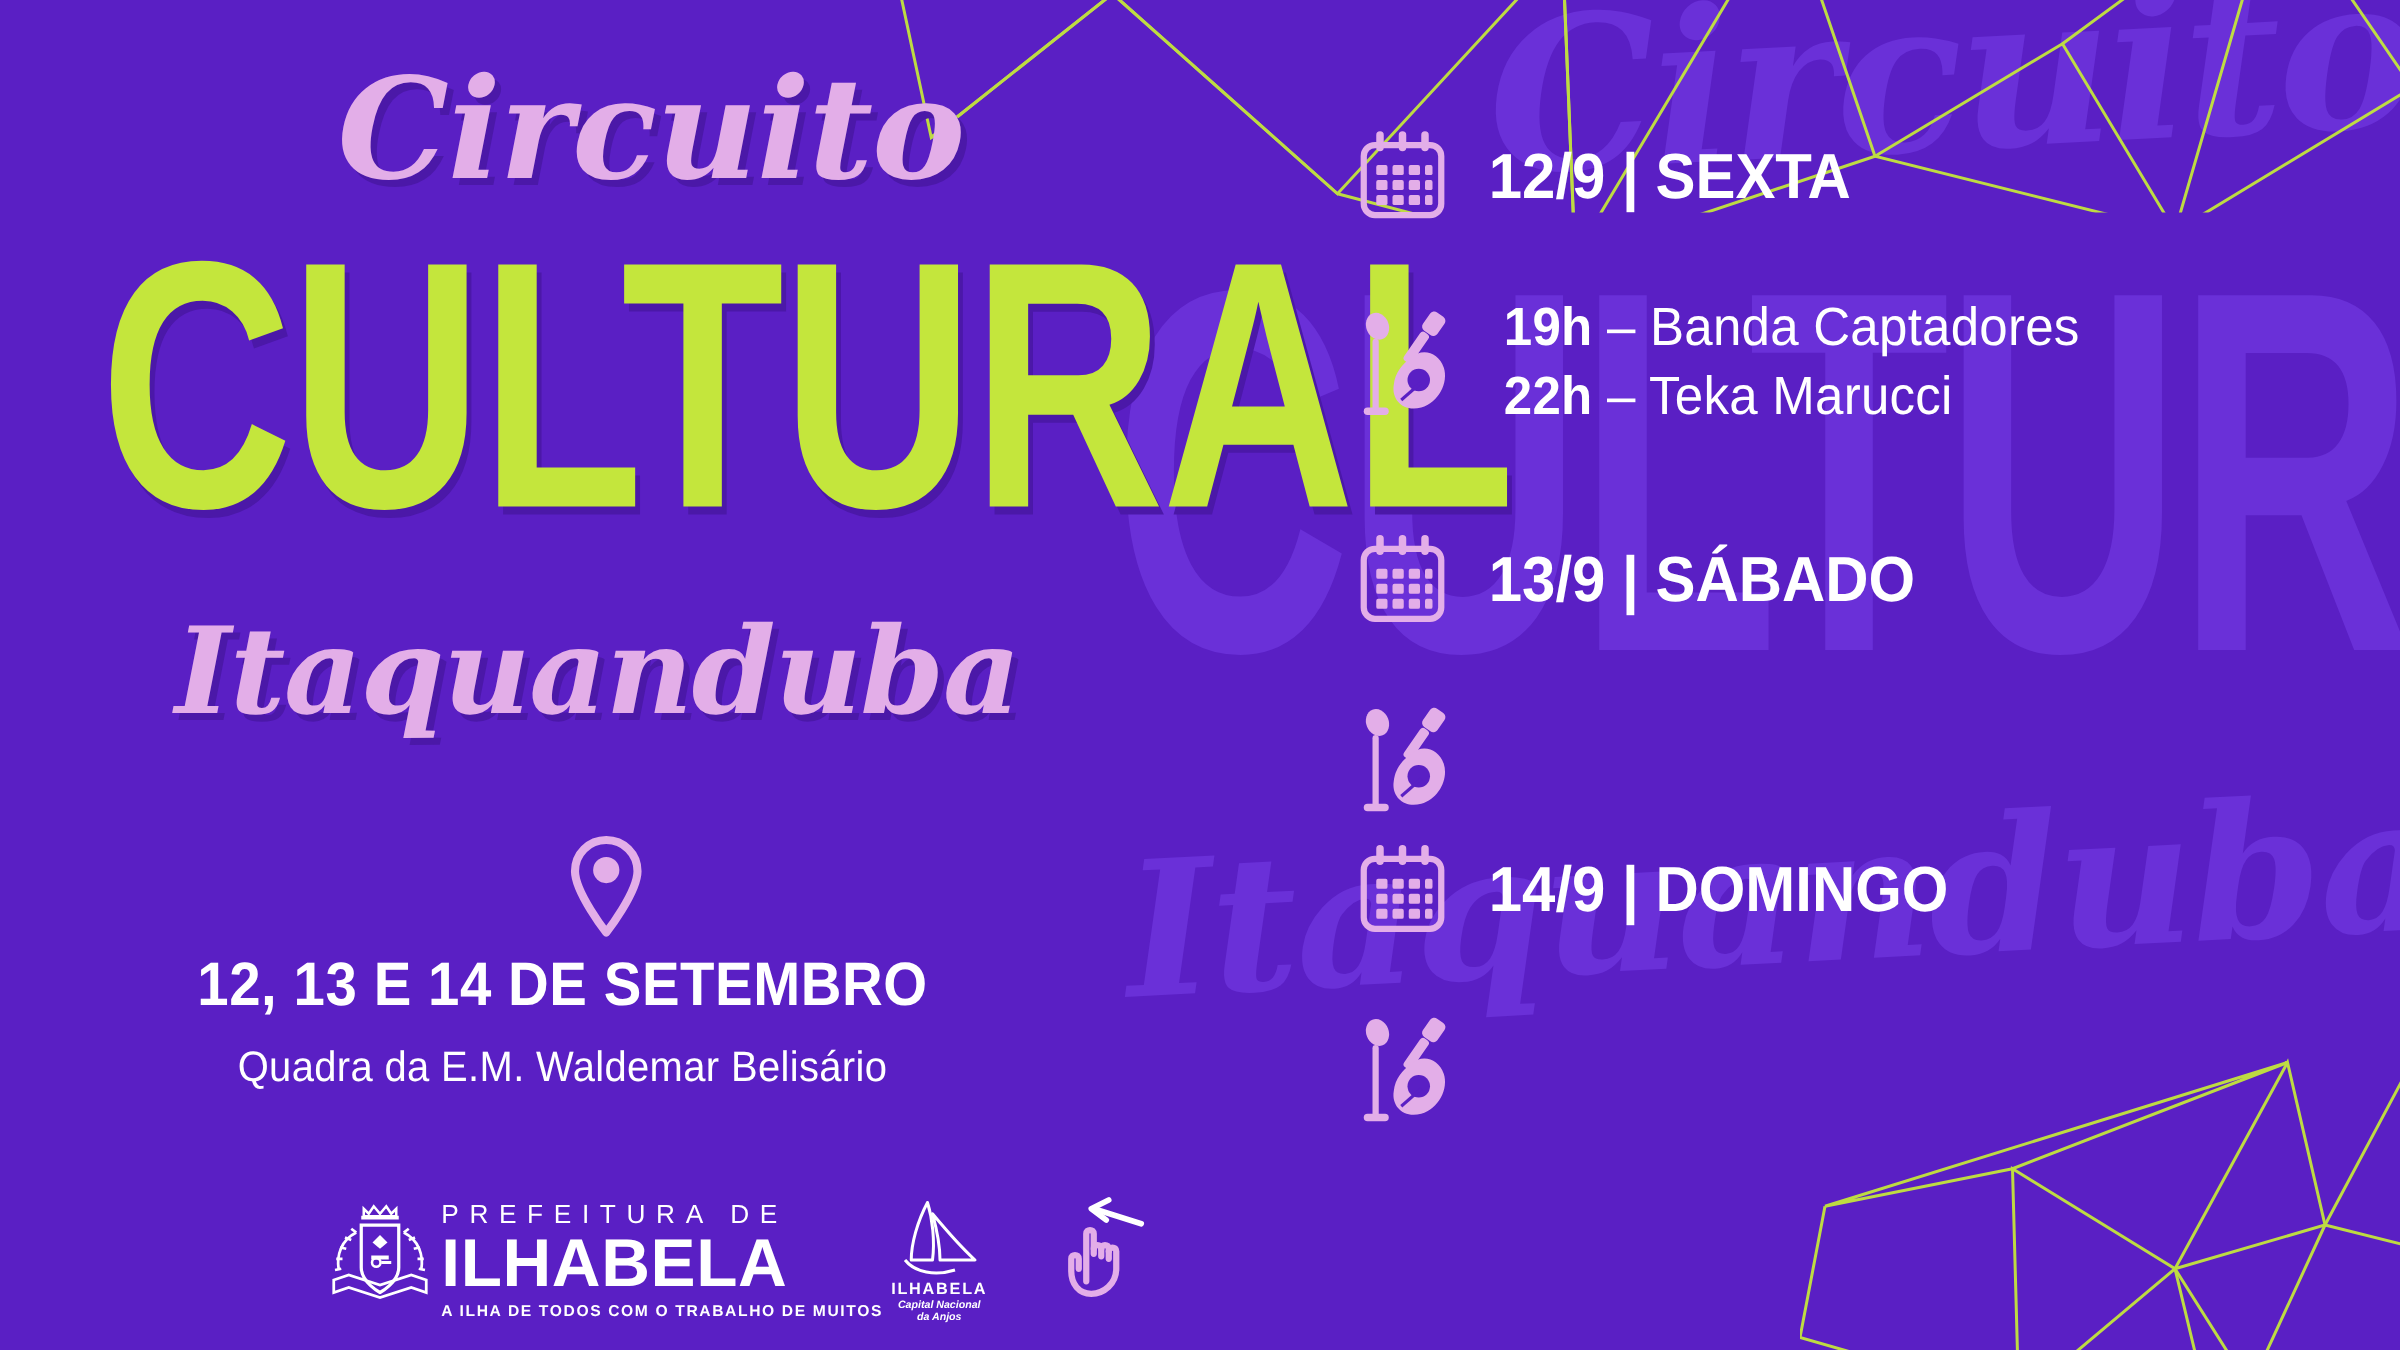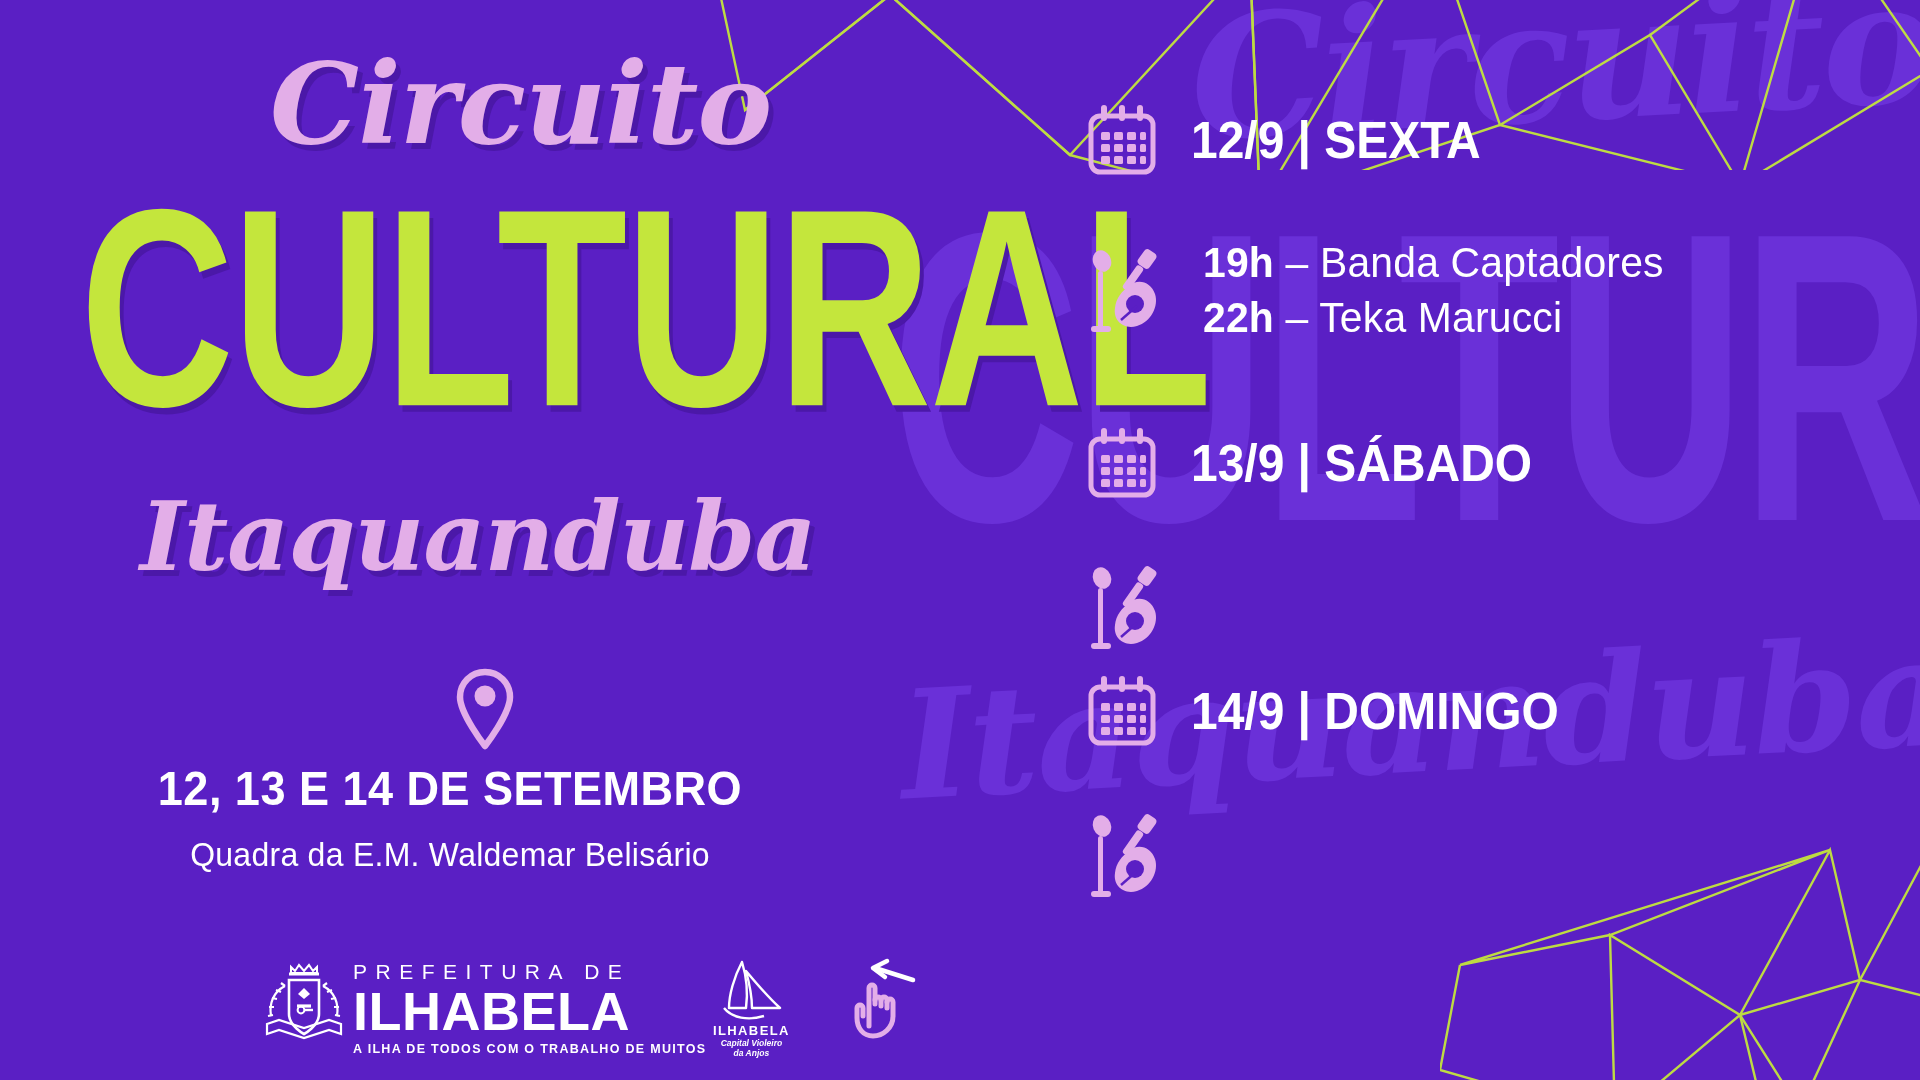--- a/index.html
+++ b/index.html
@@ -229,21 +229,21 @@
 
         <div class="sail-block">
           <svg width="78" height="66" viewBox="0 0 78 66">
             <g stroke="#ffffff" fill="none" stroke-width="2.4" stroke-linejoin="round">
               <path d="M30 3 C22 18 17 36 17 49 L34 49 C36 34 34 16 30 3 Z"></path>
               <path d="M34 12 C44 24 56 38 68 49 L40 49 C40 38 37 23 34 12 Z"></path>
               <path d="M12 49 C20 59 36 62 52 57"></path>
             </g>
           </svg>
           <div class="sail-name">ILHABELA</div>
-          <div class="sail-tag">Capital Violeiro</div>
+          <div class="sail-tag">Capital Nacional</div>
           <div class="sail-tag">da Anjos</div>
         </div>
       </div>
 
       <div class="swipe">
         <svg width="92" height="90" viewBox="0 0 92 90">
           <g stroke="#e3aee8" fill="none" stroke-width="5" stroke-linecap="round" stroke-linejoin="round">
             <path d="M34 72 L34 34 C34 30 40 30 40 34 L40 50"></path>
             <path d="M40 46 C40 42 46 42 46 46 L46 52"></path>
             <path d="M46 46 C46 42 52 42 52 46 L52 54"></path>

